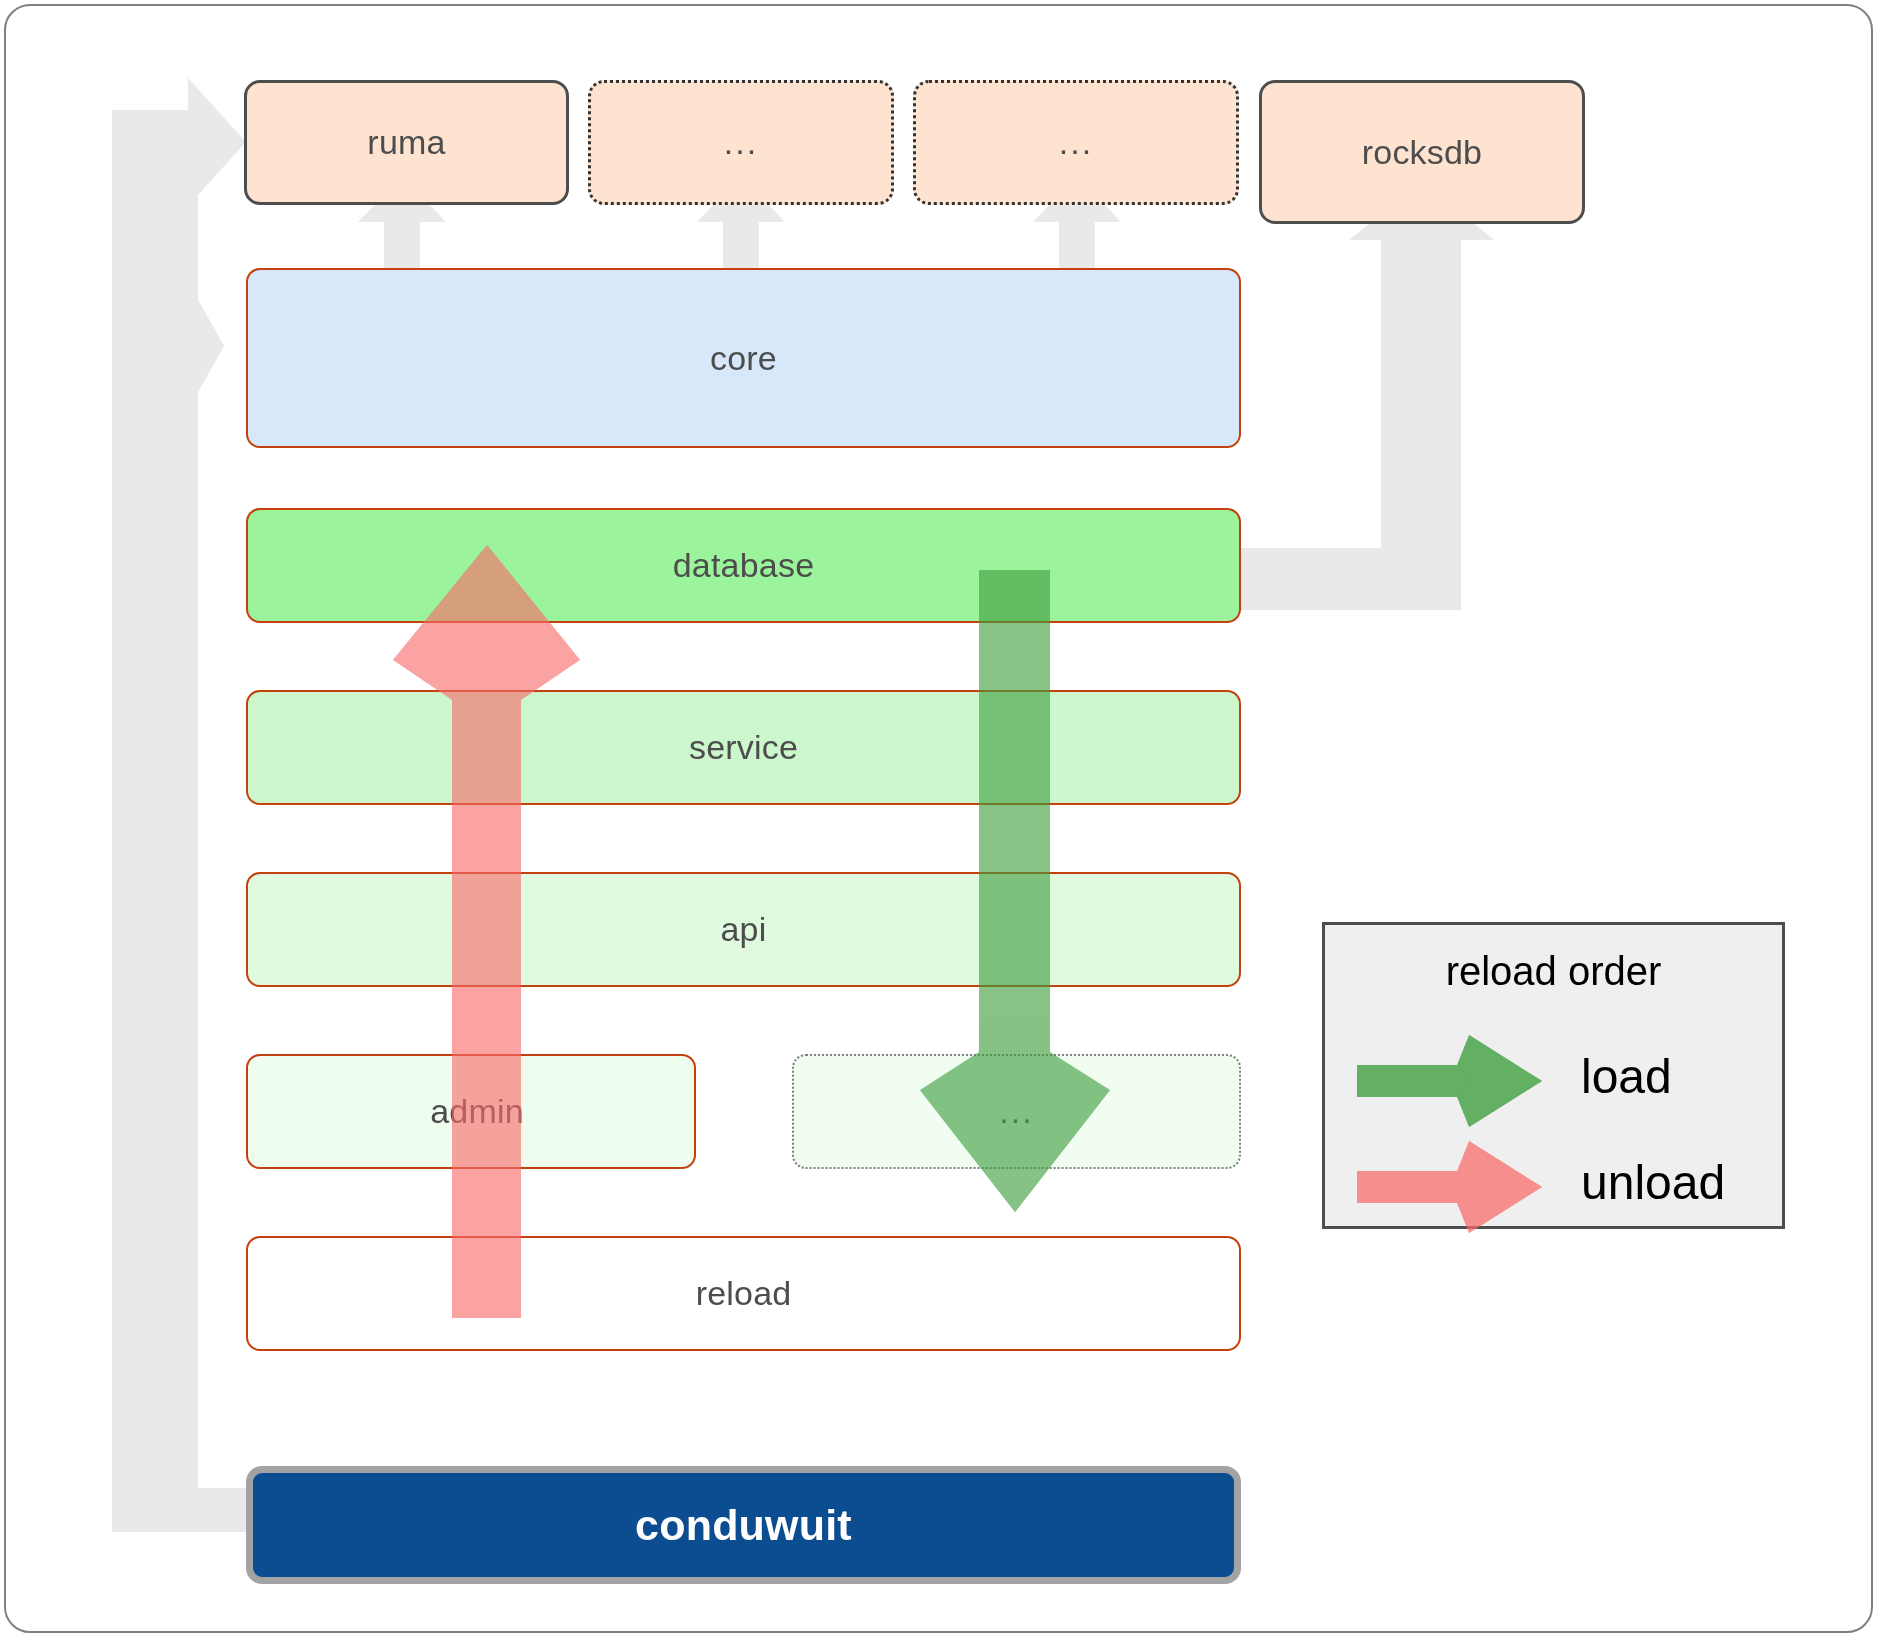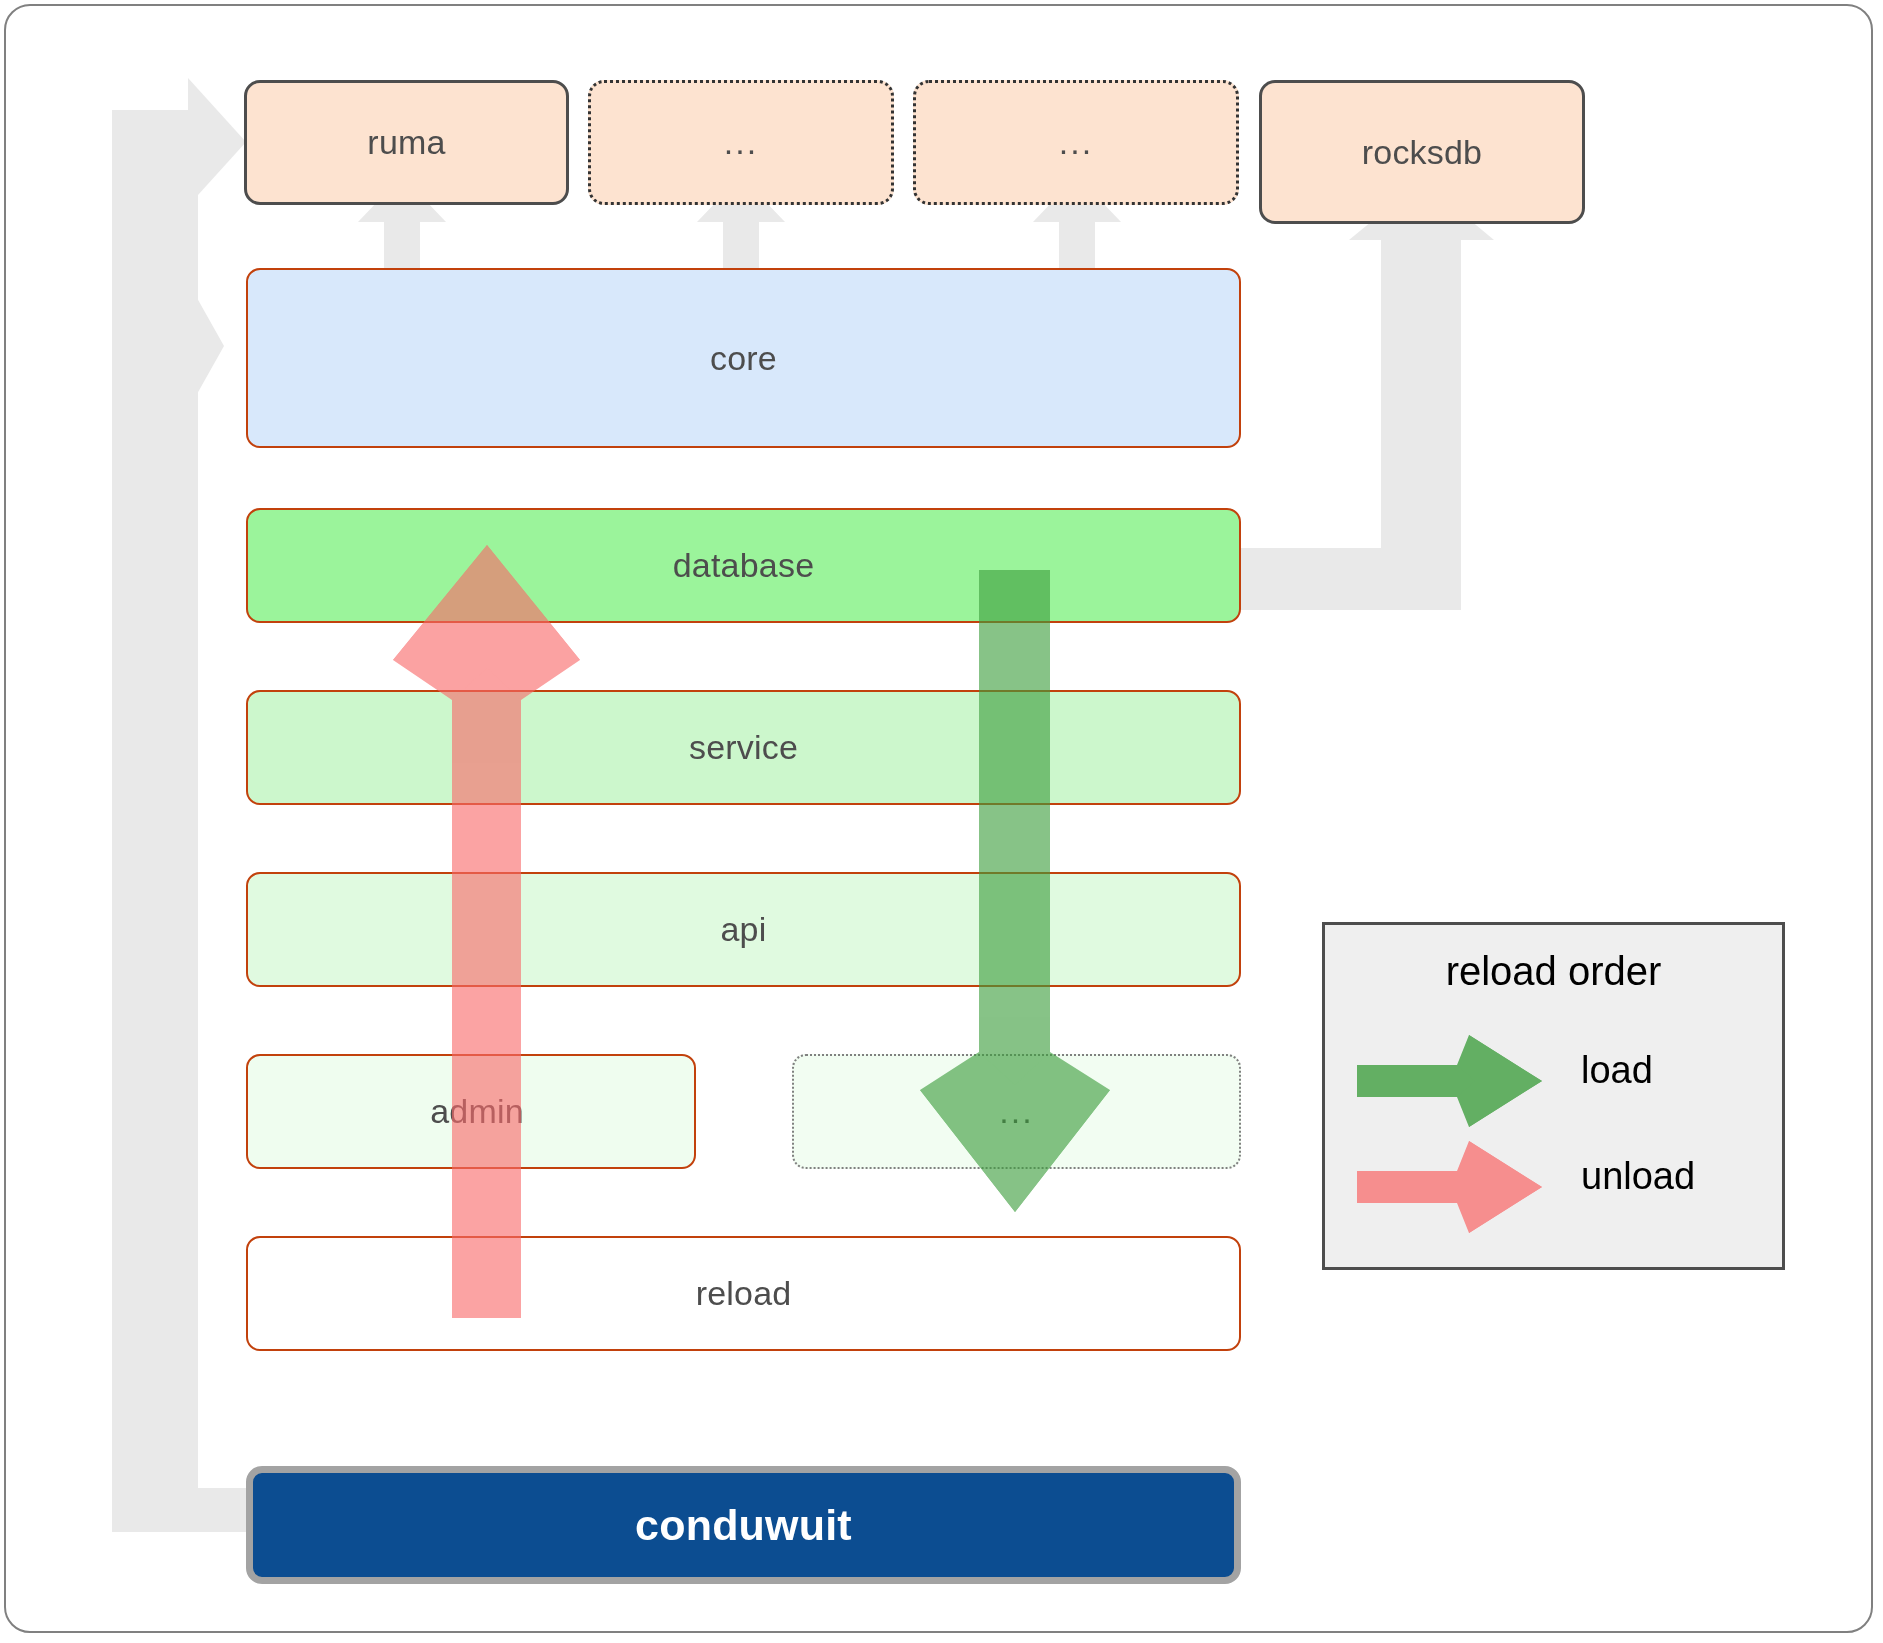--- a/index.html
+++ b/index.html
@@ -89,21 +89,21 @@
   }
   #gray-arrows { z-index: 2; }
   #flow-arrows { z-index: 8; }
 
   
   #legend {
     position: absolute;
     left: 1322px;
     top: 922px;
     width: 463px;
-    height: 348px;
+    height: 307px;
     background: #efefef;
     border: 3px solid #4d4d4d;
     box-sizing: border-box;
     z-index: 7;
   }
   #legend-title {
     position: absolute;
     left: 0; right: 0;
     top: 24px;
     text-align: center;
@@ -115,21 +115,21 @@
     left: 0;
     width: 100%;
     height: 90px;
   }
   .legend-row.load   { top: 114px; }
   .legend-row.unload { top: 220px; }
   .legend-label {
     position: absolute;
     left: 256px;
     top: 10px;
-    font-size: 38px;
+    font-size: 48px;
     color: #000000;
   }
   .legend-arrow {
     position: absolute;
     left: 32px;
     top: -6px;
     width: 190px;
     height: 96px;
   }
 </style>

